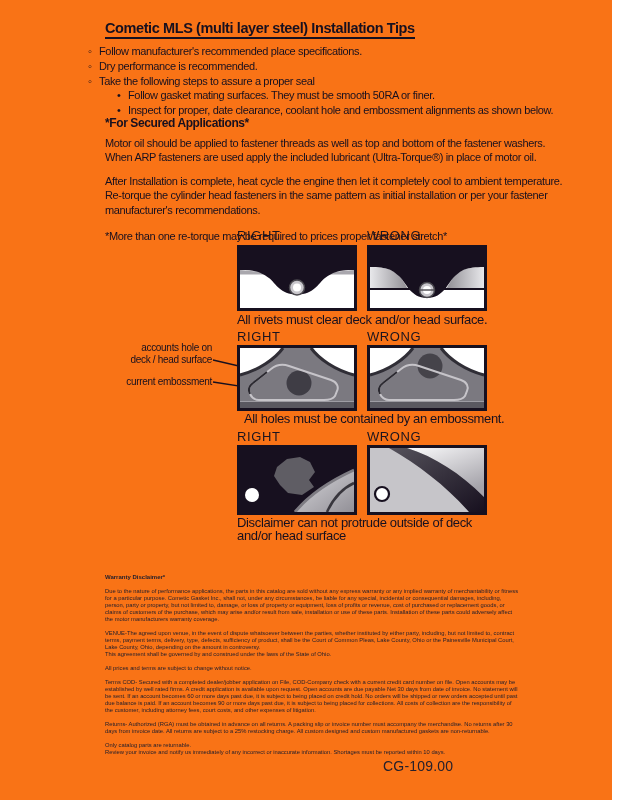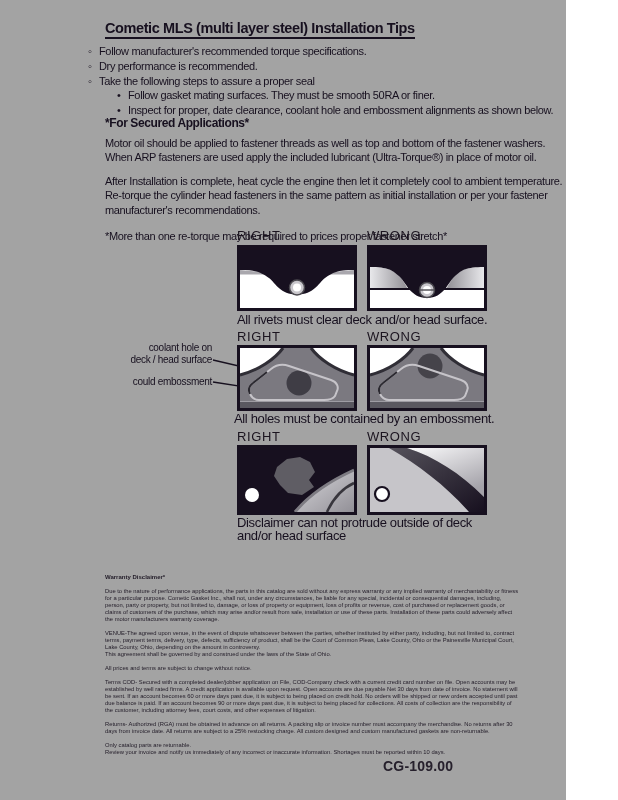--- a/index.html
+++ b/index.html
@@ -1,16 +1,16 @@
 <!DOCTYPE html>
 <html><head>
 <meta charset="utf-8">
 <style>
   html,body{margin:0;padding:0;background:#ffffff;}
-  .page{position:relative;width:566px;height:800px;background:#a3a3a3;
+  .page{position:relative;width:612px;height:800px;background:#f97316;
         font-family:"Liberation Sans",sans-serif;color:#17101f;overflow:hidden;}
 
   .title{position:absolute;left:105px;top:20px;font-size:14.5px;font-weight:bold;
          letter-spacing:-0.4px;border-bottom:2px solid #17101f;padding-bottom:1px;}
 
   .bullets{position:absolute;left:88px;top:44px;width:510px;font-size:11px;
            letter-spacing:-0.35px;line-height:14.8px;}
   .bullet-row{display:flex;}
   .bullet-row .marker{width:11px;flex:none;}
   .bullet-row.sub .marker{margin-left:29px;}
@@ -30,33 +30,33 @@
            letter-spacing:-0.3px;line-height:12px;color:#17101f;}
   .callout-lines{position:absolute;left:212px;top:354px;}
 
   .legal{position:absolute;left:105px;top:574px;width:414px;font-size:5.8px;
          line-height:7px;color:#26202c;}
   .legal .head{font-size:6px;font-weight:bold;margin:0 0 7px 0;}
   .legal p{margin:0 0 7px 0;}
 
   .preline{white-space:pre-line;}
 
-  .pagenum{position:absolute;left:383px;top:758px;font-size:14px;letter-spacing:0.2px;color:#26202c;font-weight:bold;}
+  .pagenum{position:absolute;left:383px;top:758px;font-size:14px;letter-spacing:0.2px;color:#26202c;}
 </style>
 </head>
 <body>
 
 <div class="page">
 
   <div class="title">Cometic MLS (multi layer steel) Installation Tips</div>
 
   <div class="bullets">
     <div class="bullet-row">
       <span class="marker">◦</span>
-      <span>Follow manufacturer's recommended torque specifications.</span>
+      <span>Follow manufacturer's recommended place specifications.</span>
     </div>
     <div class="bullet-row">
       <span class="marker">◦</span>
       <span>Dry performance is recommended.</span>
     </div>
     <div class="bullet-row">
       <span class="marker">◦</span>
       <span>Take the following steps to assure a proper seal</span>
     </div>
     <div class="bullet-row sub">
@@ -113,23 +113,23 @@
       <line x1="53" y1="45" x2="67" y2="45" stroke="#4a484e" stroke-width="1.4"></line>
       <rect x="1.5" y="1.5" width="117" height="63" fill="none" stroke="#17101f" stroke-width="3"></rect>
     </svg>
   </div>
 
   <div class="dg-caption" style="left:237px;top:314px;width:300px;">All rivets must clear deck and/or head surface.</div>
 
   <div class="dg-label" style="left:237px;top:329px;">RIGHT</div>
   <div class="dg-label" style="left:367px;top:329px;">WRONG</div>
 
-  <div class="callout preline" style="top:342px;">coolant hole on
+  <div class="callout preline" style="top:342px;">accounts hole on
 deck / head surface</div>
-  <div class="callout" style="top:376px;">could embossment</div>
+  <div class="callout" style="top:376px;">current embossment</div>
 
   <svg class="callout-lines" width="88" height="42" viewBox="0 0 88 42">
     <line x1="1" y1="6" x2="83" y2="25" stroke="#17101f" stroke-width="1.3"></line>
     <circle cx="82.5" cy="24.7" r="1.3" fill="#ffffff"></circle>
     <line x1="1" y1="28" x2="46" y2="35" stroke="#17101f" stroke-width="1.3"></line>
   </svg>
 
   <div class="dg-box" style="left:237px;top:345px;">
     <svg width="120" height="66" viewBox="0 0 120 66">
       <rect x="1.5" y="1.5" width="117" height="63" fill="#7b7980" stroke="#17101f" stroke-width="3"></rect>
@@ -155,21 +155,21 @@
       <path d="M74,3 C82,14 98,25 117,30" stroke="#302e36" stroke-width="3" fill="none"></path>
       <rect x="3" y="56.5" width="114" height="7" fill="#5a5860"></rect>
       <line x1="3" y1="56.5" x2="117" y2="56.5" stroke="#9e9ca3" stroke-width="1"></line>
       <circle cx="63" cy="21" r="12.5" fill="#45434a"></circle>
       <path d="M13,49 C11,45 12,41 16,38 L34,24 C39,20 46,19 52,21 L94,35 C100,37 102,42 100,46 L98,51 C96,54 92,55 87,55 L22,55 C17,55 15,53 13,49 Z" stroke="#c6c4c9" stroke-width="2" fill="none"></path>
       <path d="M13,49 C11,45 12,41 16,38 L30,27" stroke="#2b2930" stroke-width="2" fill="none"></path>
       <rect x="1.5" y="1.5" width="117" height="63" fill="none" stroke="#17101f" stroke-width="3"></rect>
     </svg>
   </div>
 
-  <div class="dg-caption" style="left:234px;top:413px;width:300px;">All holes must be contained by an embossment.</div>
+  <div class="dg-caption" style="left:244px;top:413px;width:300px;">All holes must be contained by an embossment.</div>
 
   <div class="dg-label" style="left:237px;top:429px;">RIGHT</div>
   <div class="dg-label" style="left:367px;top:429px;">WRONG</div>
 
   <div class="dg-box" style="left:237px;top:445px;">
     <svg width="120" height="70" viewBox="0 0 120 70">
       <defs>
         <linearGradient id="g3r" x1="0" y1="0" x2="1" y2="1">
           <stop offset="0" stop-color="#d9d8dc"></stop>
             <stop offset="1" stop-color="#929097"></stop>

